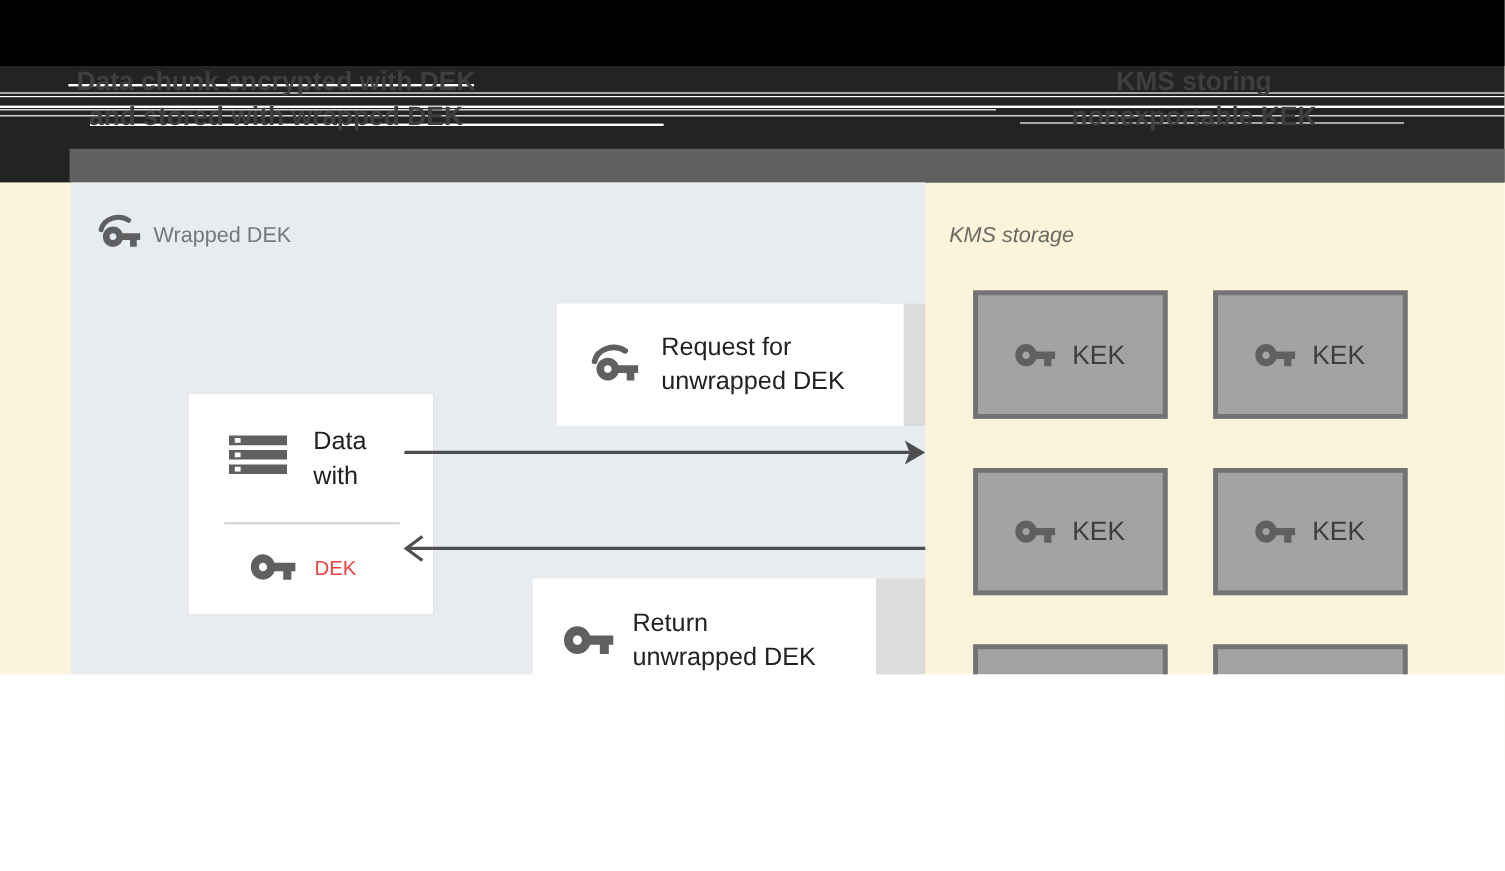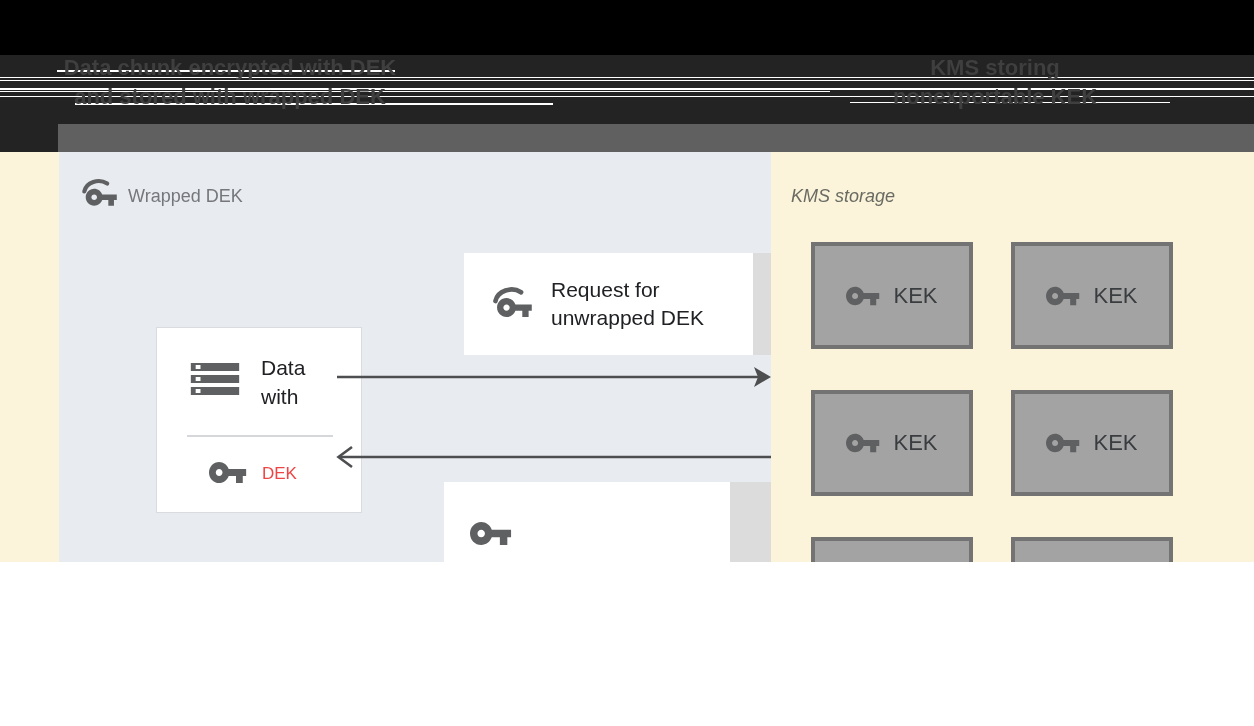--- a/index.html
+++ b/index.html
@@ -112,20 +112,24 @@
       <div>Request for</div>
       <div>unwrapped DEK</div>
     </div>
   </div>
 
   <div class="strip strip-ret"></div>
   <div class="box return">
     <svg width="42" height="25" viewBox="1 5.5 22.5 13" preserveAspectRatio="none">
       <path fill="#5f6061" d="M12.65 10C11.83 7.67 9.61 6 7 6c-3.31 0-6 2.69-6 6s2.69 6 6 6c2.61 0 4.83-1.67 5.65-4H17v4h4v-4h2v-4H12.65zM7 14c-1.1 0-2-.9-2-2s.9-2 2-2 2 .9 2 2-.9 2-2 2z"></path>
     </svg>
+    <div class="box-text">
+      <div>Return</div>
+      <div>unwrapped DEK</div>
+    </div>
   </div>
 
   <div class="chunk-box">
     <svg class="storage-icon" width="58" height="48" viewBox="0 0 24 24" preserveAspectRatio="none">
       <path fill="#5f6061" d="M2 20h20v-4H2v4zm2-3h2v2H4v-2zM2 4v4h20V4H2zm4 3H4V5h2v2zm-4 7h20v-4H2v4zm2-3h2v2H4v-2z"></path>
     </svg>
     <div class="chunk-title">
       <div>Data</div>
       <div>with</div>
     </div>

